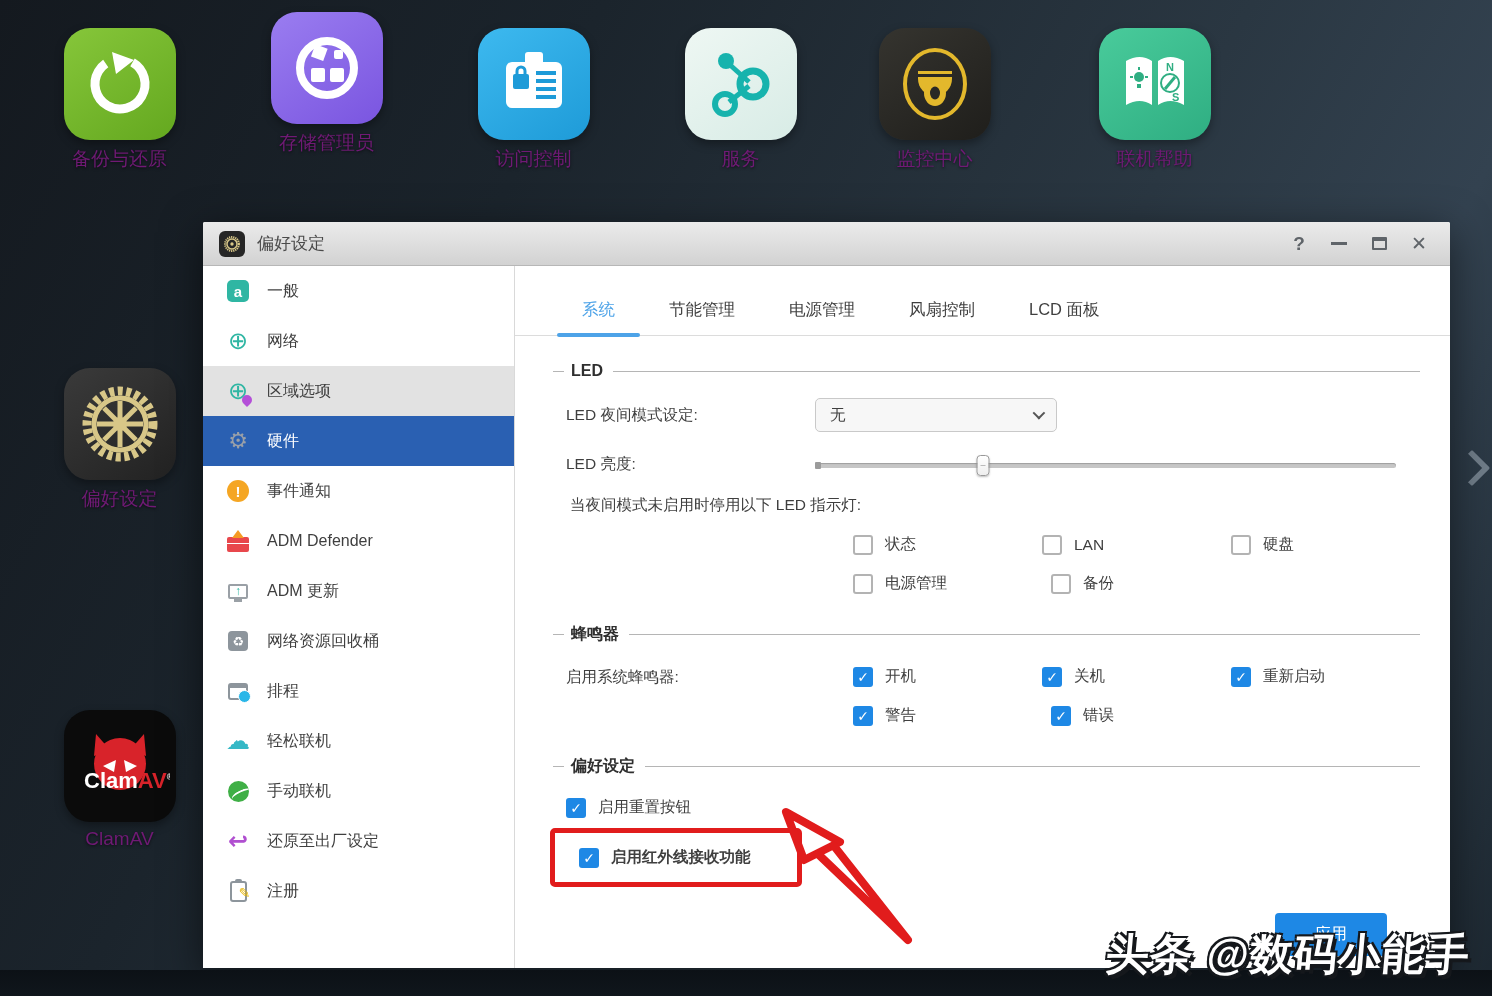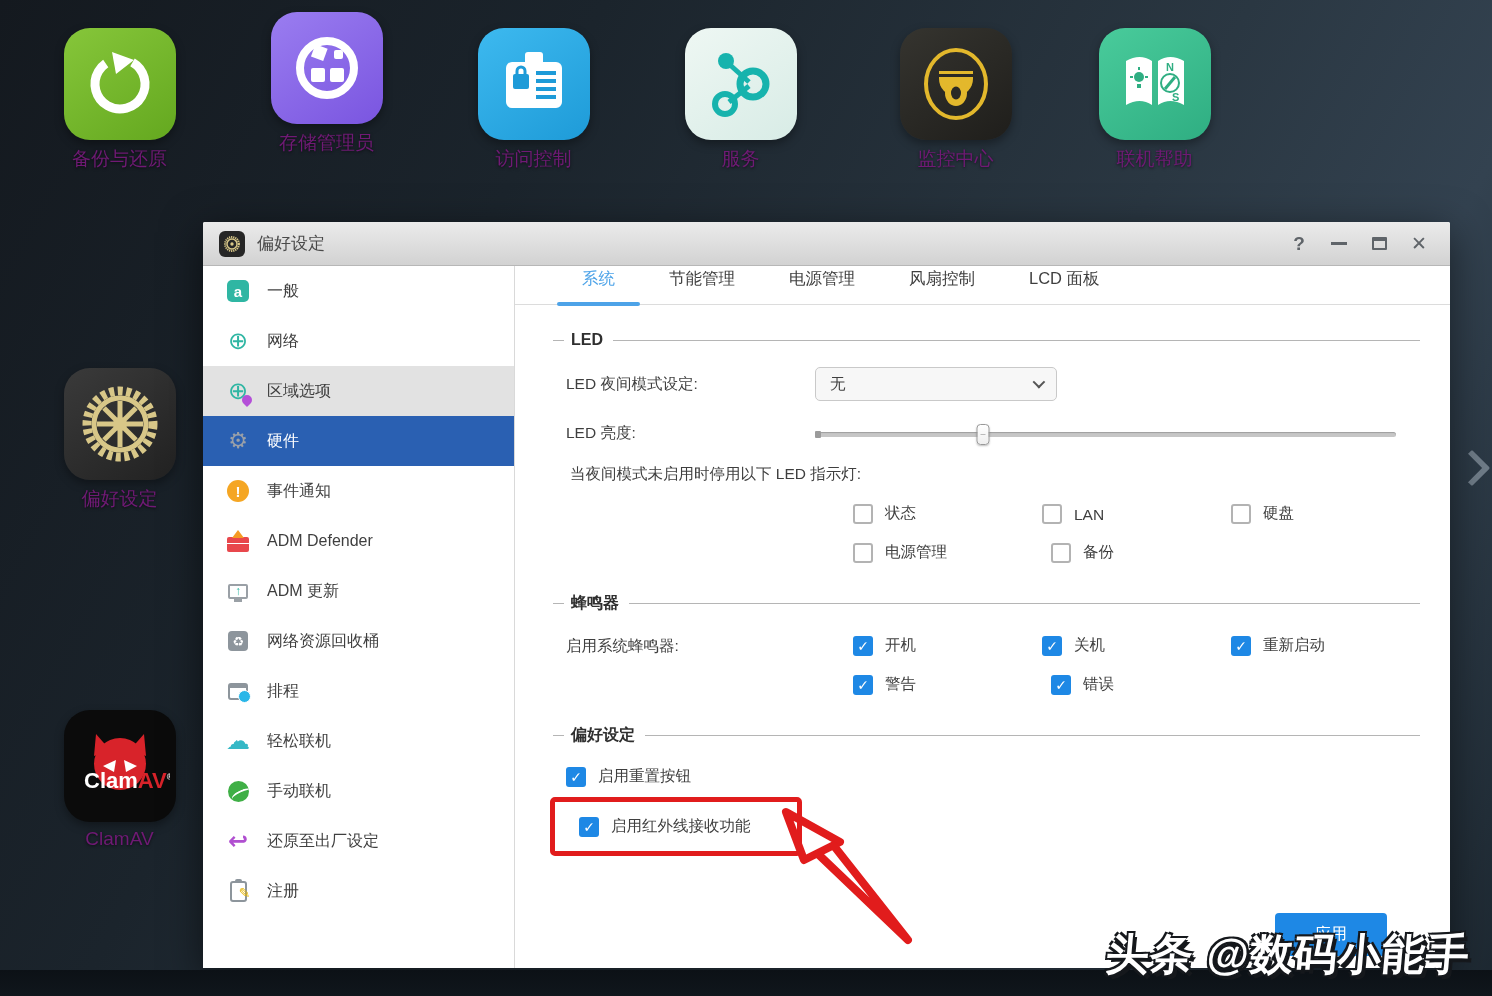--- a/index.html
+++ b/index.html
@@ -64,21 +64,21 @@
   .ic-cloud i { position:absolute; left:8px; top:8px; font-style:normal; font-size:11px; color:#35b8c6; font-weight:bold; }
   .ic-globe2 { width:21px; height:21px; border-radius:50%; background:#3faf46; position:relative; overflow:hidden; }
   .ic-globe2::before { content:""; position:absolute; left:3px; top:9px; width:22px; height:8px; border-top:2px solid #fff; border-radius:50%; transform:rotate(-25deg); }
   .ic-undo { color:#b04fd0; font-size:24px; font-weight:bold; line-height:1; }
   .ic-clip { width:17px; height:21px; background:#fff; border:2px solid #8d959c; border-radius:3px; position:relative; }
   .ic-clip::before { content:""; position:absolute; left:3px; top:-4px; width:7px; height:4px; background:#8d959c; border-radius:2px; }
   .ic-clip::after { content:"✎"; position:absolute; right:-6px; top:2px; color:#e6b400; font-size:14px; }
 
   
   .content { flex:1; position:relative; overflow:hidden; }
-  .tabs { display:flex; padding:0 12px 0 40px; border-bottom:1px solid #dcdcdc; height:39px; align-items:flex-end; }
+  .tabs { display:flex; padding:0 12px 0 40px; border-bottom:1px solid #dcdcdc; height:70px; align-items:flex-end; }
   .tab { padding:0 27px 14px; font-size:16.5px; color:#3f3f3f; cursor:pointer; position:relative; }
   .tab.active { color:#4da3e8; }
   .tab.active::after { content:""; position:absolute; left:2px; right:2px; bottom:-2px; height:4px; background:#4da3e8; border-radius:3px; }
 
   .sect { margin:0 30px 0 38px; }
   .legend { display:flex; align-items:center; margin-top:26px; }
   .legend::before { content:""; width:11px; border-top:1px solid #b5b5b5; margin-right:7px; }
   .legend::after { content:""; flex:1; border-top:1px solid #b5b5b5; margin-left:10px; }
   .legend-text { font-size:16px; font-weight:bold; color:#2f2f2f; }
 
@@ -90,31 +90,31 @@
   .slider .track { position:absolute; left:0; right:0; top:8px; height:5px; background:#c6c6c6; border-radius:3px; box-shadow:inset 0 1px 1px rgba(0,0,0,.2); }
   .slider .tick0 { position:absolute; left:0; top:7px; width:6px; height:7px; background:#9b9b9b; border-radius:1px; }
   .slider .handle { position:absolute; top:0; width:13px; height:21px; background:linear-gradient(#fff,#eee); border:1px solid #999; border-radius:4px; transform:translateX(-50%); box-shadow:0 1px 2px rgba(0,0,0,.25); }
   .slider .handle::after { content:""; position:absolute; left:3px; right:3px; top:9px; border-top:1px solid #bbb; }
 
   .select { width:242px; height:34px; background:#f7f7f7; border:1px solid #c9c9c9; border-radius:5px;
     display:flex; align-items:center; padding:0 14px; font-size:15.5px; color:#3f3f3f; cursor:pointer; position:relative; }
   .select .chev { position:absolute; right:14px; top:11px; width:9px; height:9px; border-right:2px solid #555; border-bottom:2px solid #555; transform:rotate(45deg) translateY(-2px); }
 
   .cbgrid { display:flex; margin-left:300px; margin-top:18px; }
-  .cbgrid .cb { width:198px;align-items:flex-end; }
+  .cbgrid .cb { width:198px; }
   .cbrow-form { display:flex; align-items:center; }
   .cb { display:flex; align-items:center; cursor:pointer; }
   .cbx { width:20px; height:20px; border-radius:3px; flex:0 0 20px; }
   .cbx.off { background:#fff; border:2px solid #b3b3b3; }
   .cbx.on { background:#1e88e5; position:relative; }
   .cbx.on::after { content:"✓"; position:absolute; left:0; top:0; width:20px; height:20px; color:#fff; font-size:14px; font-weight:bold; line-height:20px; text-align:center; }
   .cbl { margin-left:12px; font-size:15.5px; color:#3f3f3f; }
 
   .prefs-row { padding-left:13px; margin-top:20px; }
-  .redbox { margin-left:-16px; margin-top:10px; width:252px; border:5px solid #e11c1c; border-radius:5px; padding:14px 10px 14px 24px; }
+  .redbox { margin-left:-16px; margin-top:10px; width:252px; border:5px solid #e11c1c; border-radius:5px; padding:14px 10px 14px 24px;font-weight:bold; }
 
   .annot-arrow { position:absolute; left:537px; top:566px; width:220px; height:190px; pointer-events:none; }
 
   .apply-btn { position:absolute; left:1072px; top:691px; width:112px; height:43px; background:#1e88e5; color:#fff;
     font-size:16px; border:none; border-radius:4px; cursor:pointer; font-family:inherit; }
 
   .watermark { position:absolute; right:22px; bottom:12px; font-size:43px; font-weight:bold; color:#fff; letter-spacing:1px;
     transform:skewX(-5deg); z-index:50;
     text-shadow:2px 2px 0 #15181c,-2px -2px 0 #15181c,2px -2px 0 #15181c,-2px 2px 0 #15181c,4px 4px 0 #15181c; }
 
@@ -168,21 +168,21 @@
       <line x1="28" y1="20" x2="48" y2="38" stroke="#17b3ad" stroke-width="5"></line>
       <line x1="28" y1="58" x2="48" y2="42" stroke="#17b3ad" stroke-width="5"></line>
       <circle cx="25" cy="17" r="8" fill="#17b3ad"></circle>
       <circle cx="52" cy="40" r="13" fill="none" stroke="#17b3ad" stroke-width="7"></circle>
       <circle cx="24" cy="60" r="10" fill="none" stroke="#17b3ad" stroke-width="6"></circle>
     </svg>
   </div>
   <div class="app-label">服务</div>
 </div>
 
-<div class="desk-app" style="left:852px;top:28px;">
+<div class="desk-app" style="left:831px;top:28px;">
   <div class="app-tile" style="background:linear-gradient(145deg,#35342f,#1f1e1b);">
     <svg width="86" height="86" viewBox="0 0 86 86">
       <ellipse cx="43" cy="43" rx="30" ry="34" fill="none" stroke="#e3b82c" stroke-width="4"></ellipse>
       <path d="M26 30 h34 v8 a17 17 0 0 1 -34 0 z" fill="#e3b82c"></path>
       <rect x="26" y="33" width="34" height="3" fill="#2a2925"></rect>
       <ellipse cx="43" cy="52" rx="11" ry="13" fill="#e3b82c"></ellipse>
       <ellipse cx="43" cy="52" rx="5" ry="6.5" fill="#2a2925"></ellipse>
     </svg>
   </div>
   <div class="app-label">监控中心</div>

